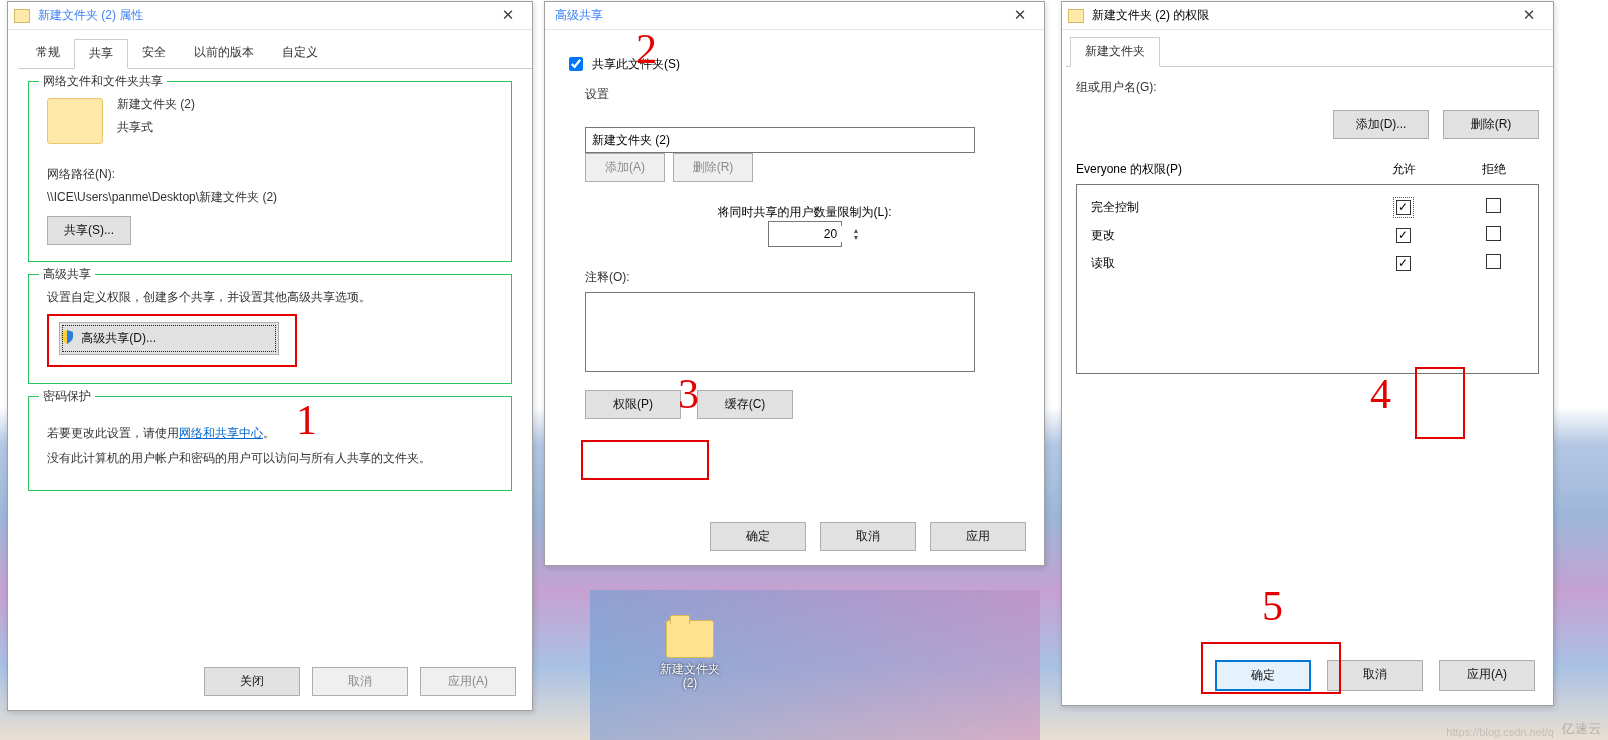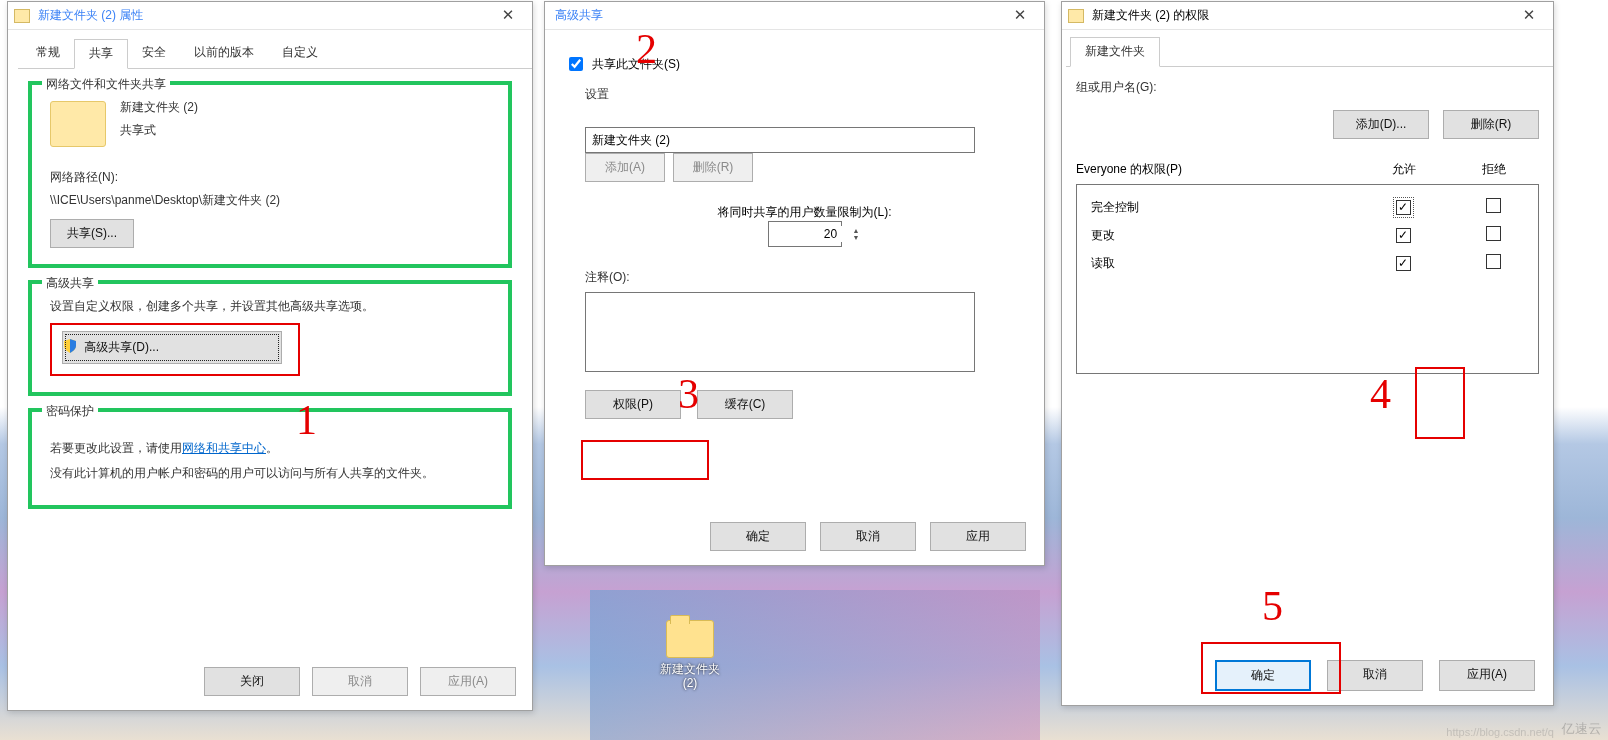--- a/index.html
+++ b/index.html
@@ -17,21 +17,21 @@
   .titlebar.inactive .ttl { color:#3b82f6; }
   .titlebar .ttl { flex:1; padding-left:4px; font-size:12px; color:#000000;}
   .titlebar .ficon-sm { width:16px; height:14px; background:#ffe9a8; border:1px solid #d4b964; margin-right:4px; display:inline-block;}
   .closebtn { width:40px; height:24px; text-align:center; line-height:22px; font-size:15px; color:#444;}
 
   
   .d1 { left:7px; top:1px; width:526px; height:710px;}
   .tabs { display:flex; margin:8px 0 0 10px; border-bottom:1px solid #ccc; padding-left:4px;}
   .tab { padding:5px 14px 6px 14px; color:#333; position:relative; top:1px;}
   .tab.active { background:#fff; border:1px solid #ccc; border-bottom:1px solid #fff; }
-  .grpbox { margin:12px 20px 0 20px; border:4px solid #22c55e; padding:14px 18px 16px 18px; position:relative;}
+  .grpbox { margin:12px 20px 0 20px; border:1px solid #22c55e; padding:14px 18px 16px 18px; position:relative;}
   .grpbox .legend { position:absolute; top:-9px; left:10px; background:#fff; padding:0 4px; color:#333;}
   .row { margin:0 0 6px 0; color:#333;}
   .folder-ic { width:56px; height:46px; background:#ffe9a8; border:1px solid #e6c86a; float:left; margin:2px 14px 8px 0; border-radius:3px;}
   .btn { display:inline-block; background:#e1e1e1; border:1px solid #adadad; padding:5px 16px; color:#111; text-align:center; min-width:80px;}
   .btn:focus,.btn.focus{outline:1px dotted #222;outline-offset:-4px;}
   .link { color:#0066cc; text-decoration:underline;}
   .shield { display:inline-block; width:14px; height:14px; margin-right:4px; vertical-align:-2px;}
   .shield svg{width:14px;height:14px;}
   .d1 .adv-btn { display:block; width:220px; text-align:left; padding:7px 0;}
   .d1 .adv-wrap{ border:2px solid #e50000; padding:6px 10px 10px 10px; margin-top:8px; width:250px;}

